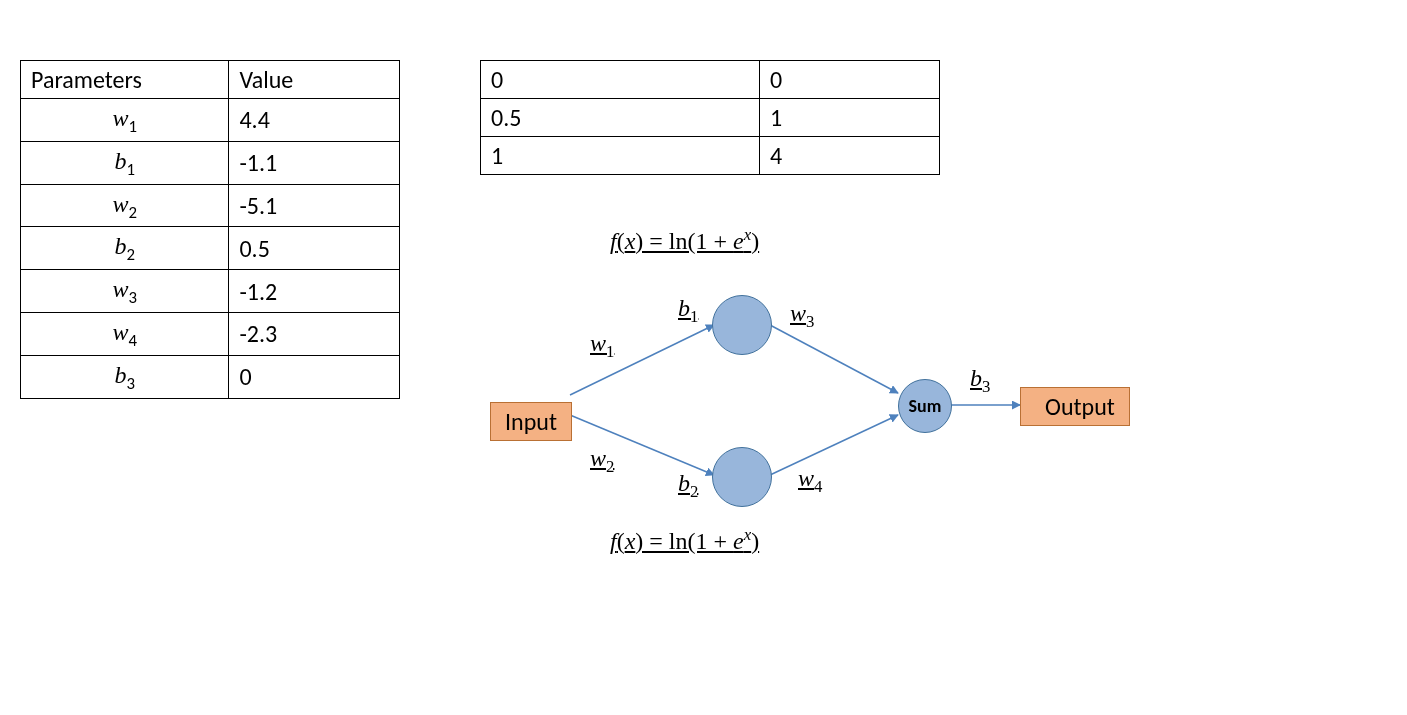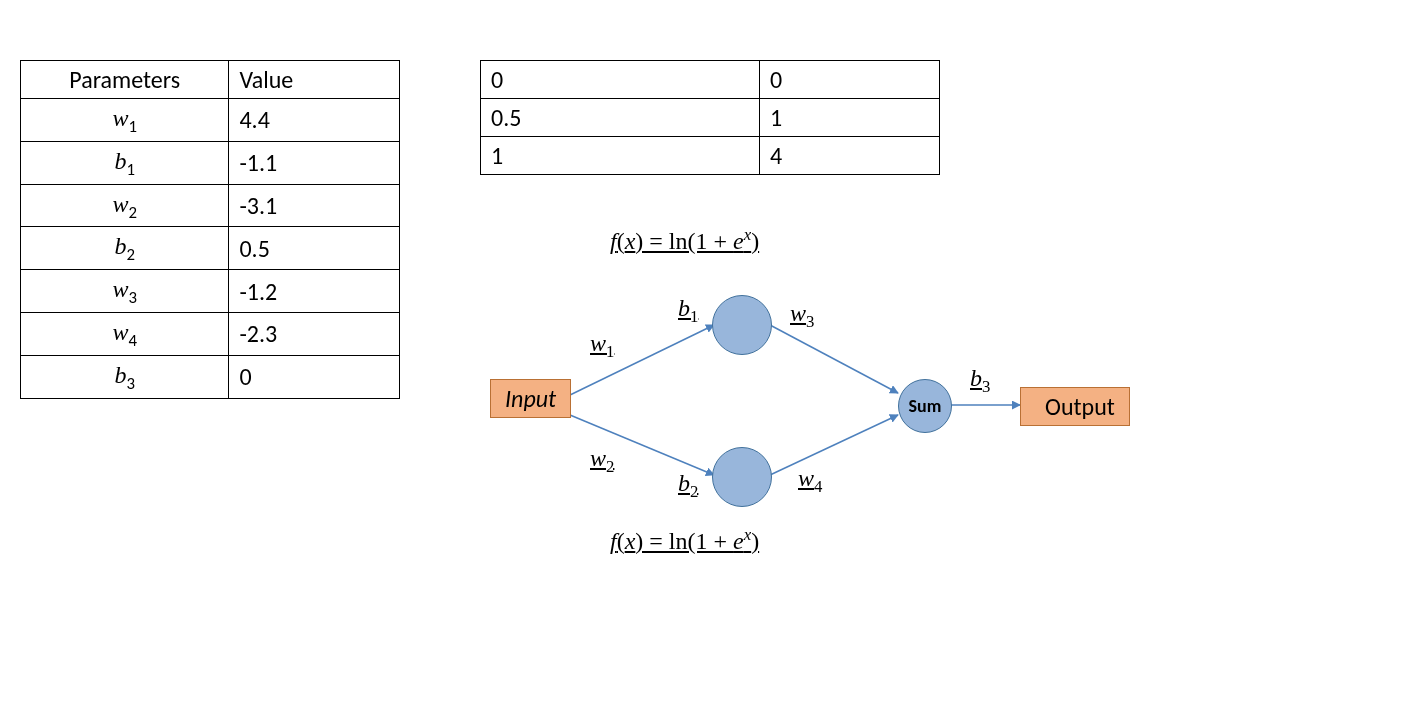--- a/index.html
+++ b/index.html
@@ -20,21 +20,21 @@
     border-collapse: collapse;
     font-size: 24px;
   }
   table th, table td {
     border: 1px solid #000;
     padding: 4px 10px;
     text-align: left;
     font-weight: normal;
   }
   .params-table { width: 380px; margin-top:40px;}
-  .params-table td:first-child, .params-table th:first-child { width:55%;text-align:center; }
+  .params-table td:first-child, .params-table th:first-child { width:55%; }
   .params-table td:first-child { text-align:center; }
   .train-table { width: 460px; margin-top:40px;}
   .var { font-style: italic; font-family: "Cambria Math", "Times New Roman", serif; }
   .sub { font-size: 0.7em; vertical-align: sub; font-style:normal;}
   .sup { font-size: 0.7em; vertical-align: super; font-style:italic;}
 
   .diagram {
     position: relative;
     width: 620px;
     height: 360px;
@@ -83,21 +83,21 @@
       <tr>
             <td><span class="var">w</span><span class="sub">1</span></td>
             <td>4.4</td>
           </tr>
       <tr>
             <td><span class="var">b</span><span class="sub">1</span></td>
             <td>-1.1</td>
           </tr>
       <tr>
             <td><span class="var">w</span><span class="sub">2</span></td>
-            <td>-3.1</td>
+            <td>-5.1</td>
           </tr>
       <tr>
             <td><span class="var">b</span><span class="sub">2</span></td>
             <td>0.5</td>
           </tr>
       <tr>
             <td><span class="var">w</span><span class="sub">3</span></td>
             <td>-1.2</td>
           </tr>
       <tr>
@@ -150,21 +150,21 @@
         <line x1="470" y1="190" x2="540" y2="190" stroke="#4e81bd" stroke-width="1.5" marker-end="url(#arrow)"></line>
       </svg>
 
       <div class="label eq" style="left:130px; top:10px; font-style:normal;">
         <span class="var">f</span>(<span class="var">x</span>) = ln(1 + <span class="var">e</span><span class="sup">x</span>)
       </div>
       <div class="label eq" style="left:130px; top:310px; font-style:normal;">
         <span class="var">f</span>(<span class="var">x</span>) = ln(1 + <span class="var">e</span><span class="sup">x</span>)
       </div>
 
-      <div class="node-box" style="left:10px; top:164px;font-style:italic;">Input</div>
+      <div class="node-box" style="left:10px; top:187px;">Input</div>
 
       <div class="node-box" style="left:540px; top:172px;padding-left:24px;">Output</div>
 
       <div class="node-circle" style="left:232px; top:80px; width:58px; height:58px;"></div>
       <div class="node-circle" style="left:232px; top:232px; width:58px; height:58px;"></div>
 
       <div class="node-circle" style="left:418px; top:164px; width:52px; height:52px; display:flex; align-items:center; justify-content:center; font-family:Calibri,Arial,sans-serif; font-size:18px;">Sum</div>
 
       <div class="label" style="left:110px; top:115px;"><span>w</span><span class="sub">1</span></div>
       <div class="label" style="left:110px; top:230px;"><span>w</span><span class="sub">2</span></div>

